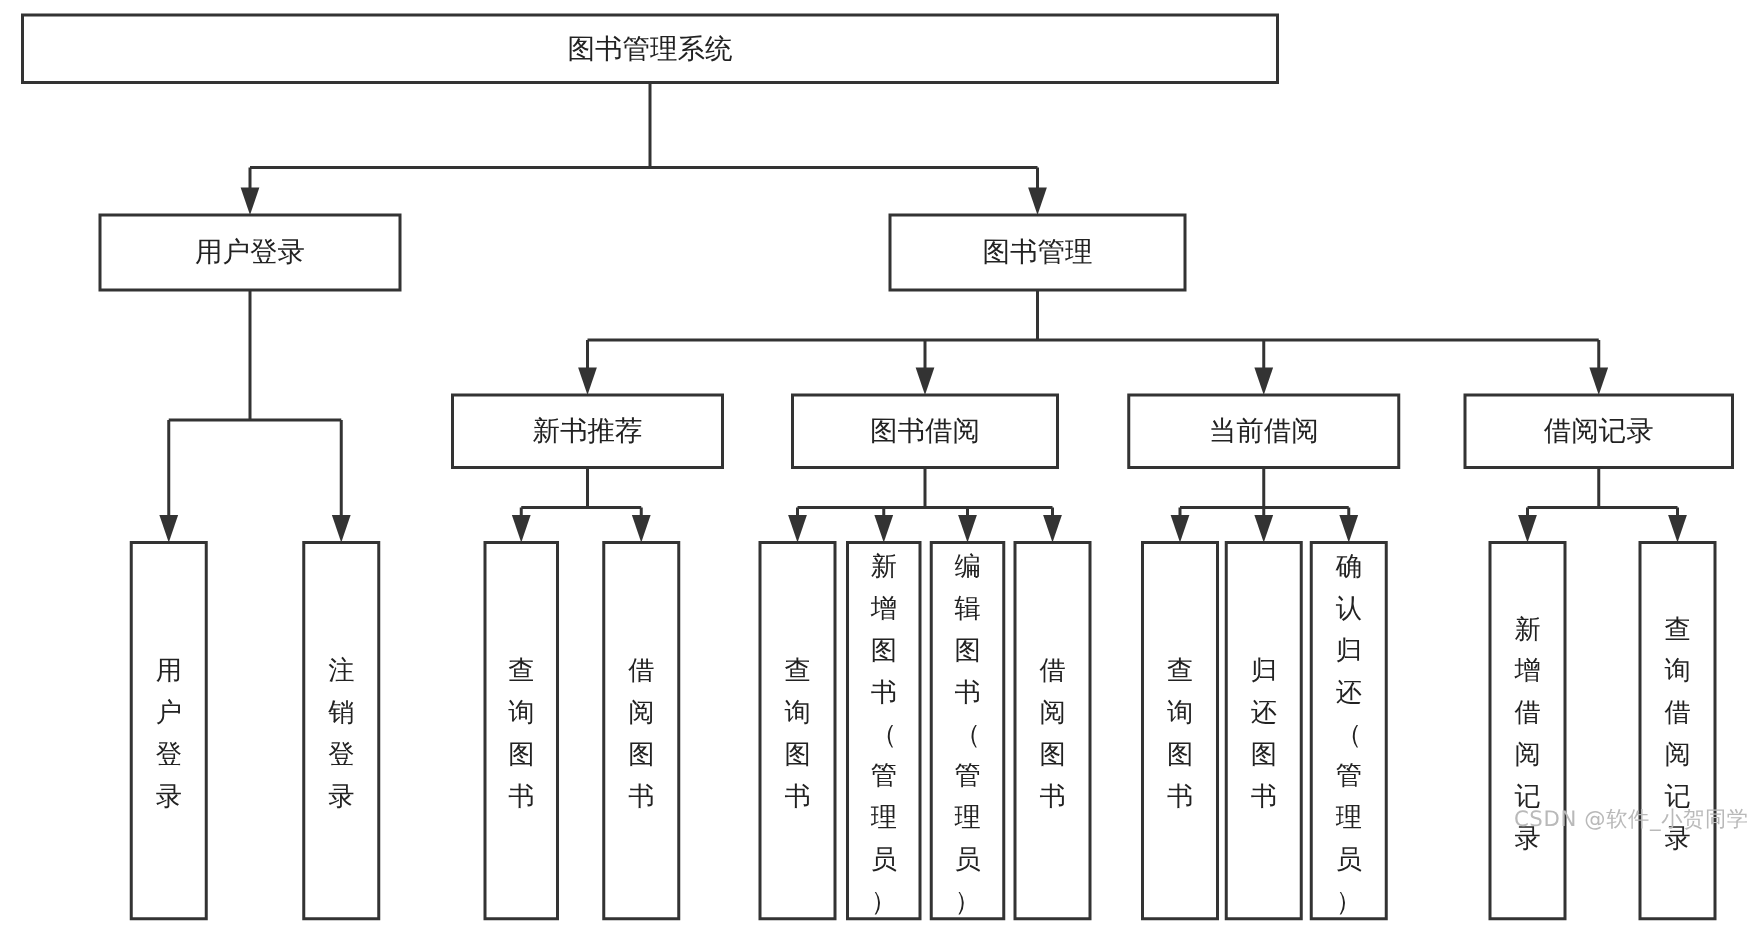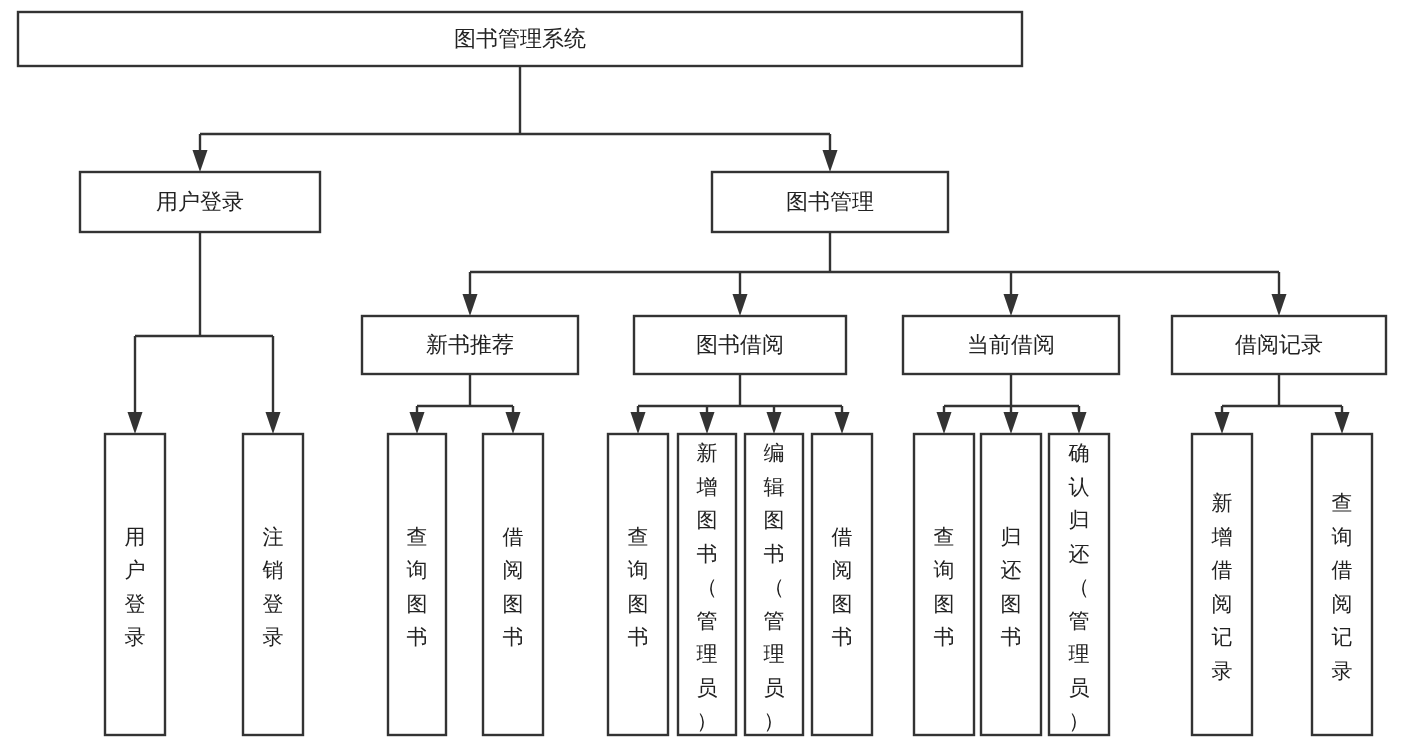--- a/index.html
+++ b/index.html
@@ -172,13 +172,14 @@
         <g>
           <rect class="node-box" x="1192" y="434" width="60" height="301"></rect>
           <text class="node-label-v" x="1222" y="510"><tspan x="1222" dy="0">新</tspan><tspan x="1222" dy="33.5">增</tspan><tspan x="1222" dy="33.5">借</tspan><tspan x="1222" dy="33.5">阅</tspan><tspan x="1222" dy="33.5">记</tspan><tspan x="1222" dy="33.5">录</tspan></text>
         </g>
         <g>
           <rect class="node-box" x="1312" y="434" width="60" height="301"></rect>
           <text class="node-label-v" x="1342" y="510"><tspan x="1342" dy="0">查</tspan><tspan x="1342" dy="33.5">询</tspan><tspan x="1342" dy="33.5">借</tspan><tspan x="1342" dy="33.5">阅</tspan><tspan x="1342" dy="33.5">记</tspan><tspan x="1342" dy="33.5">录</tspan></text>
         </g>
       </g>
   </svg>
+  <div class="watermark">CSDN @软件_小贺同学</div>
 </div>
 
 </body></html>

